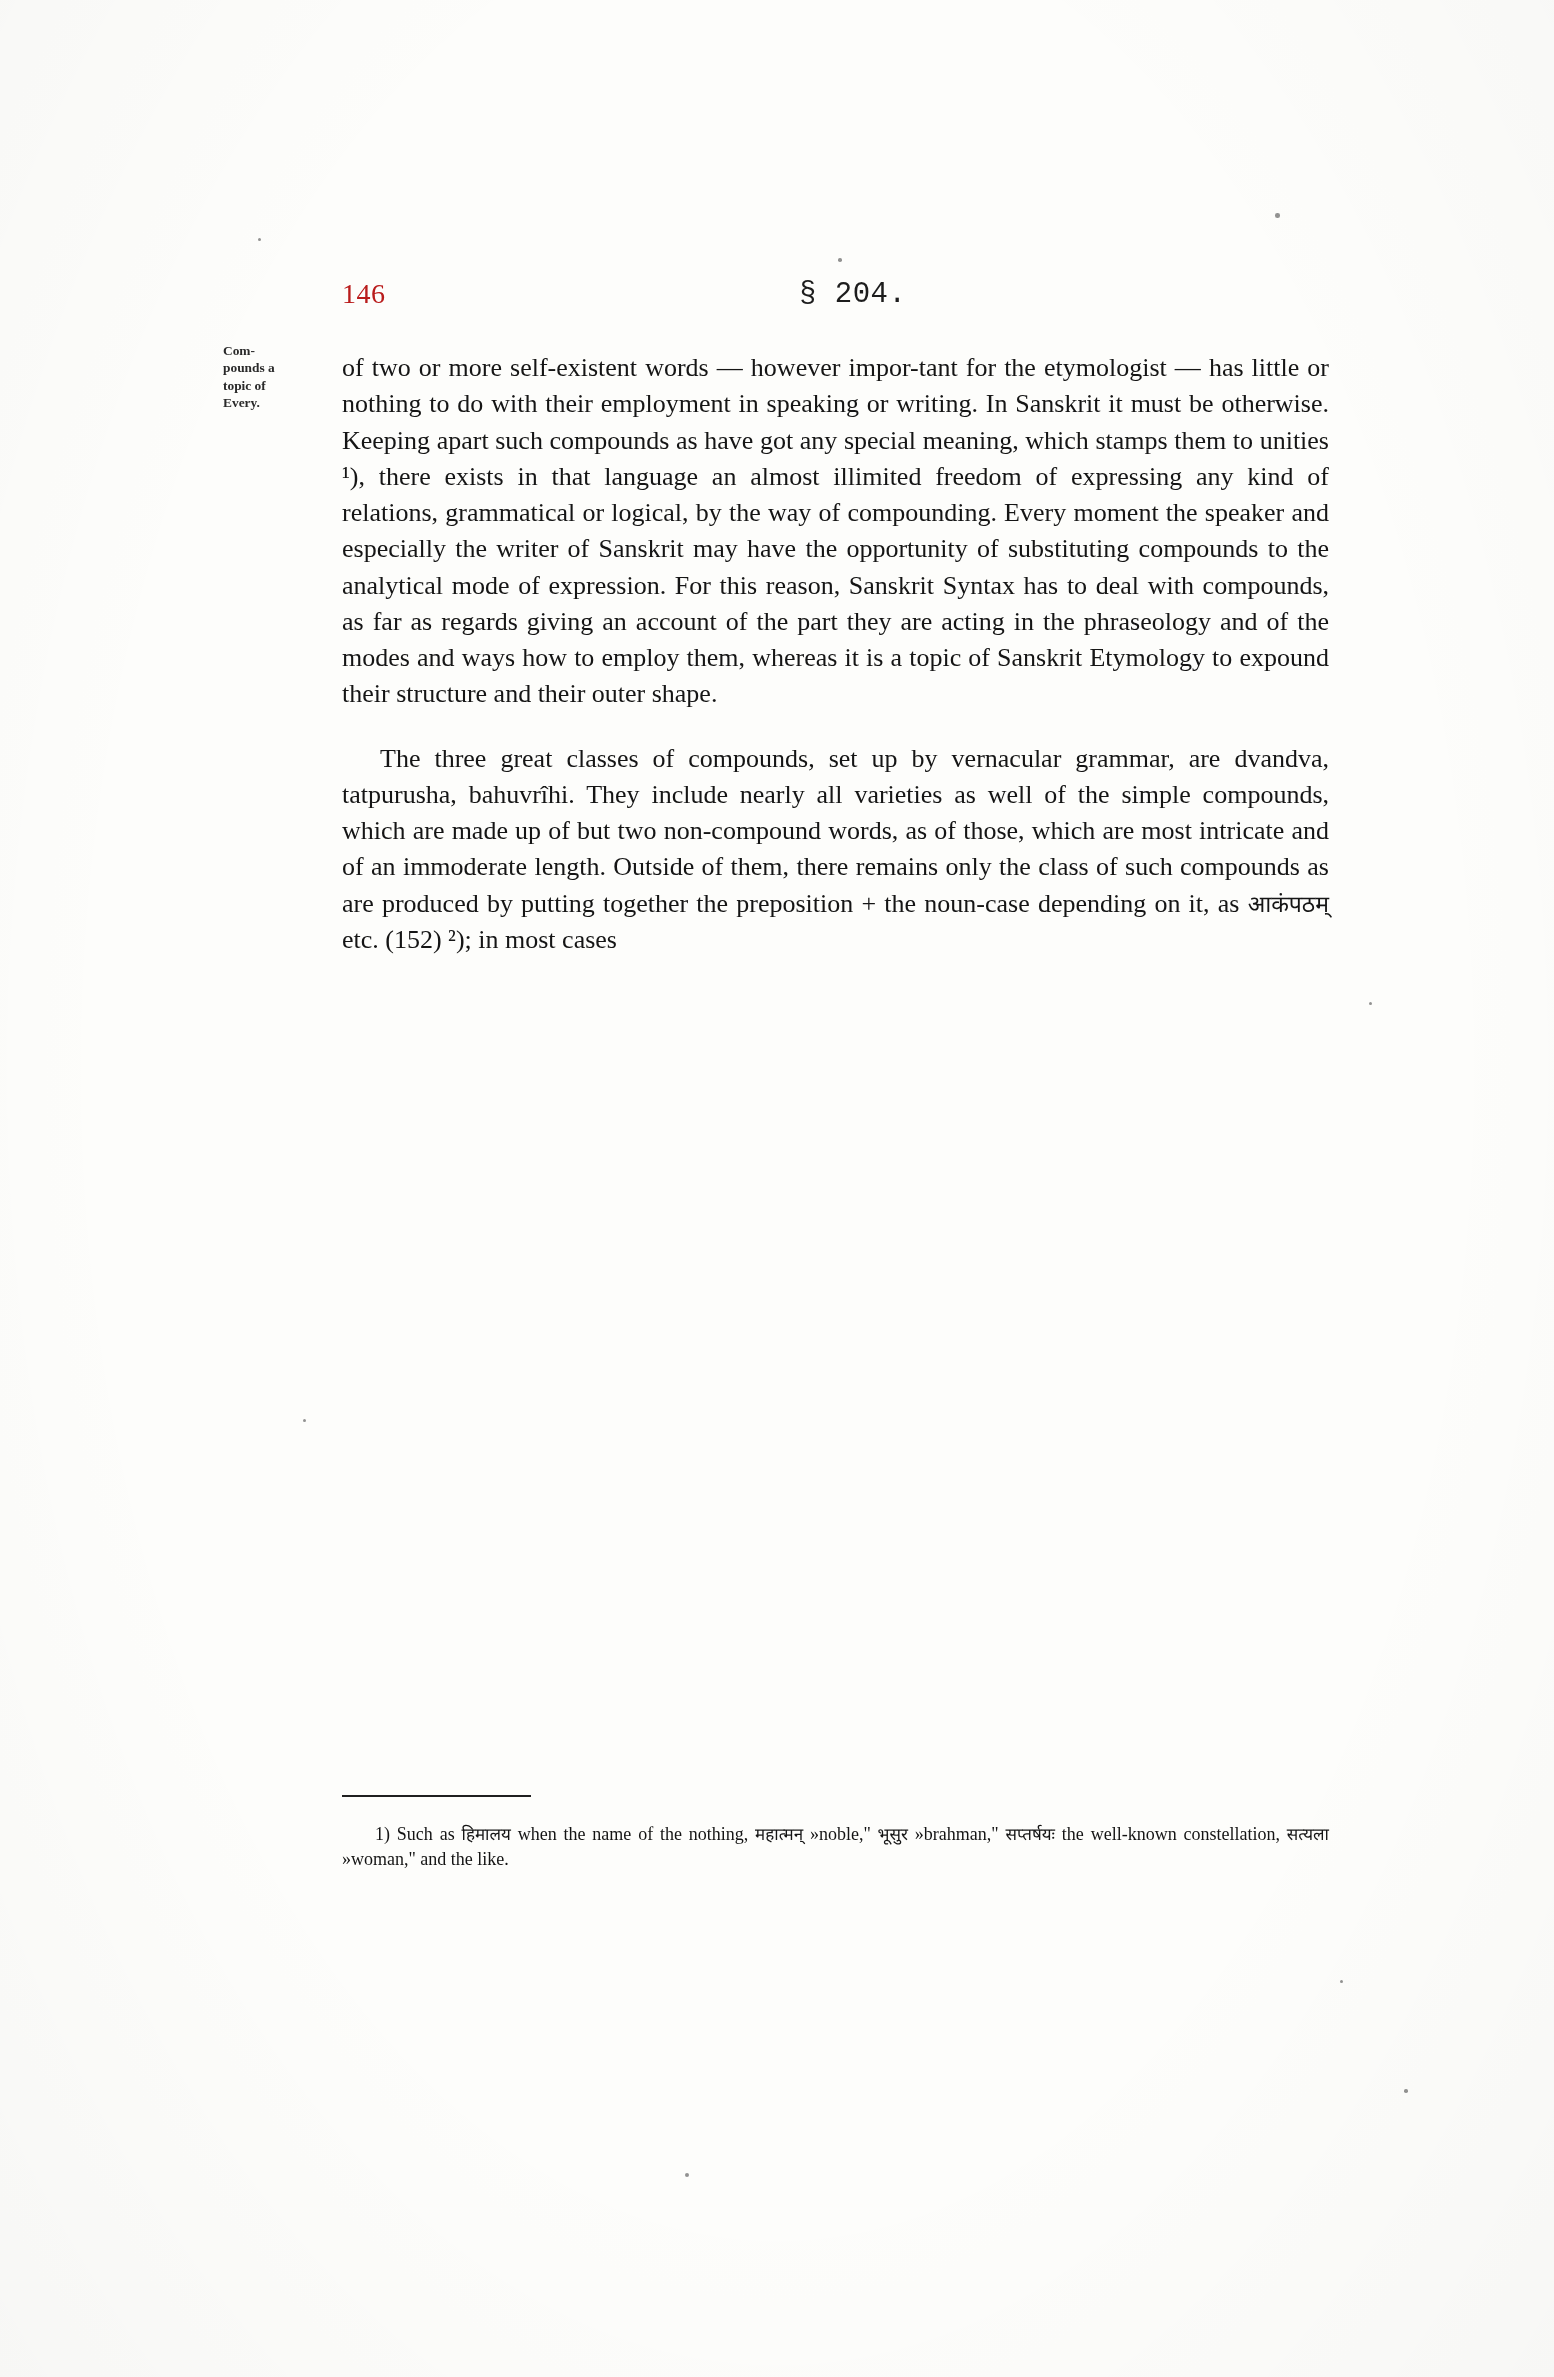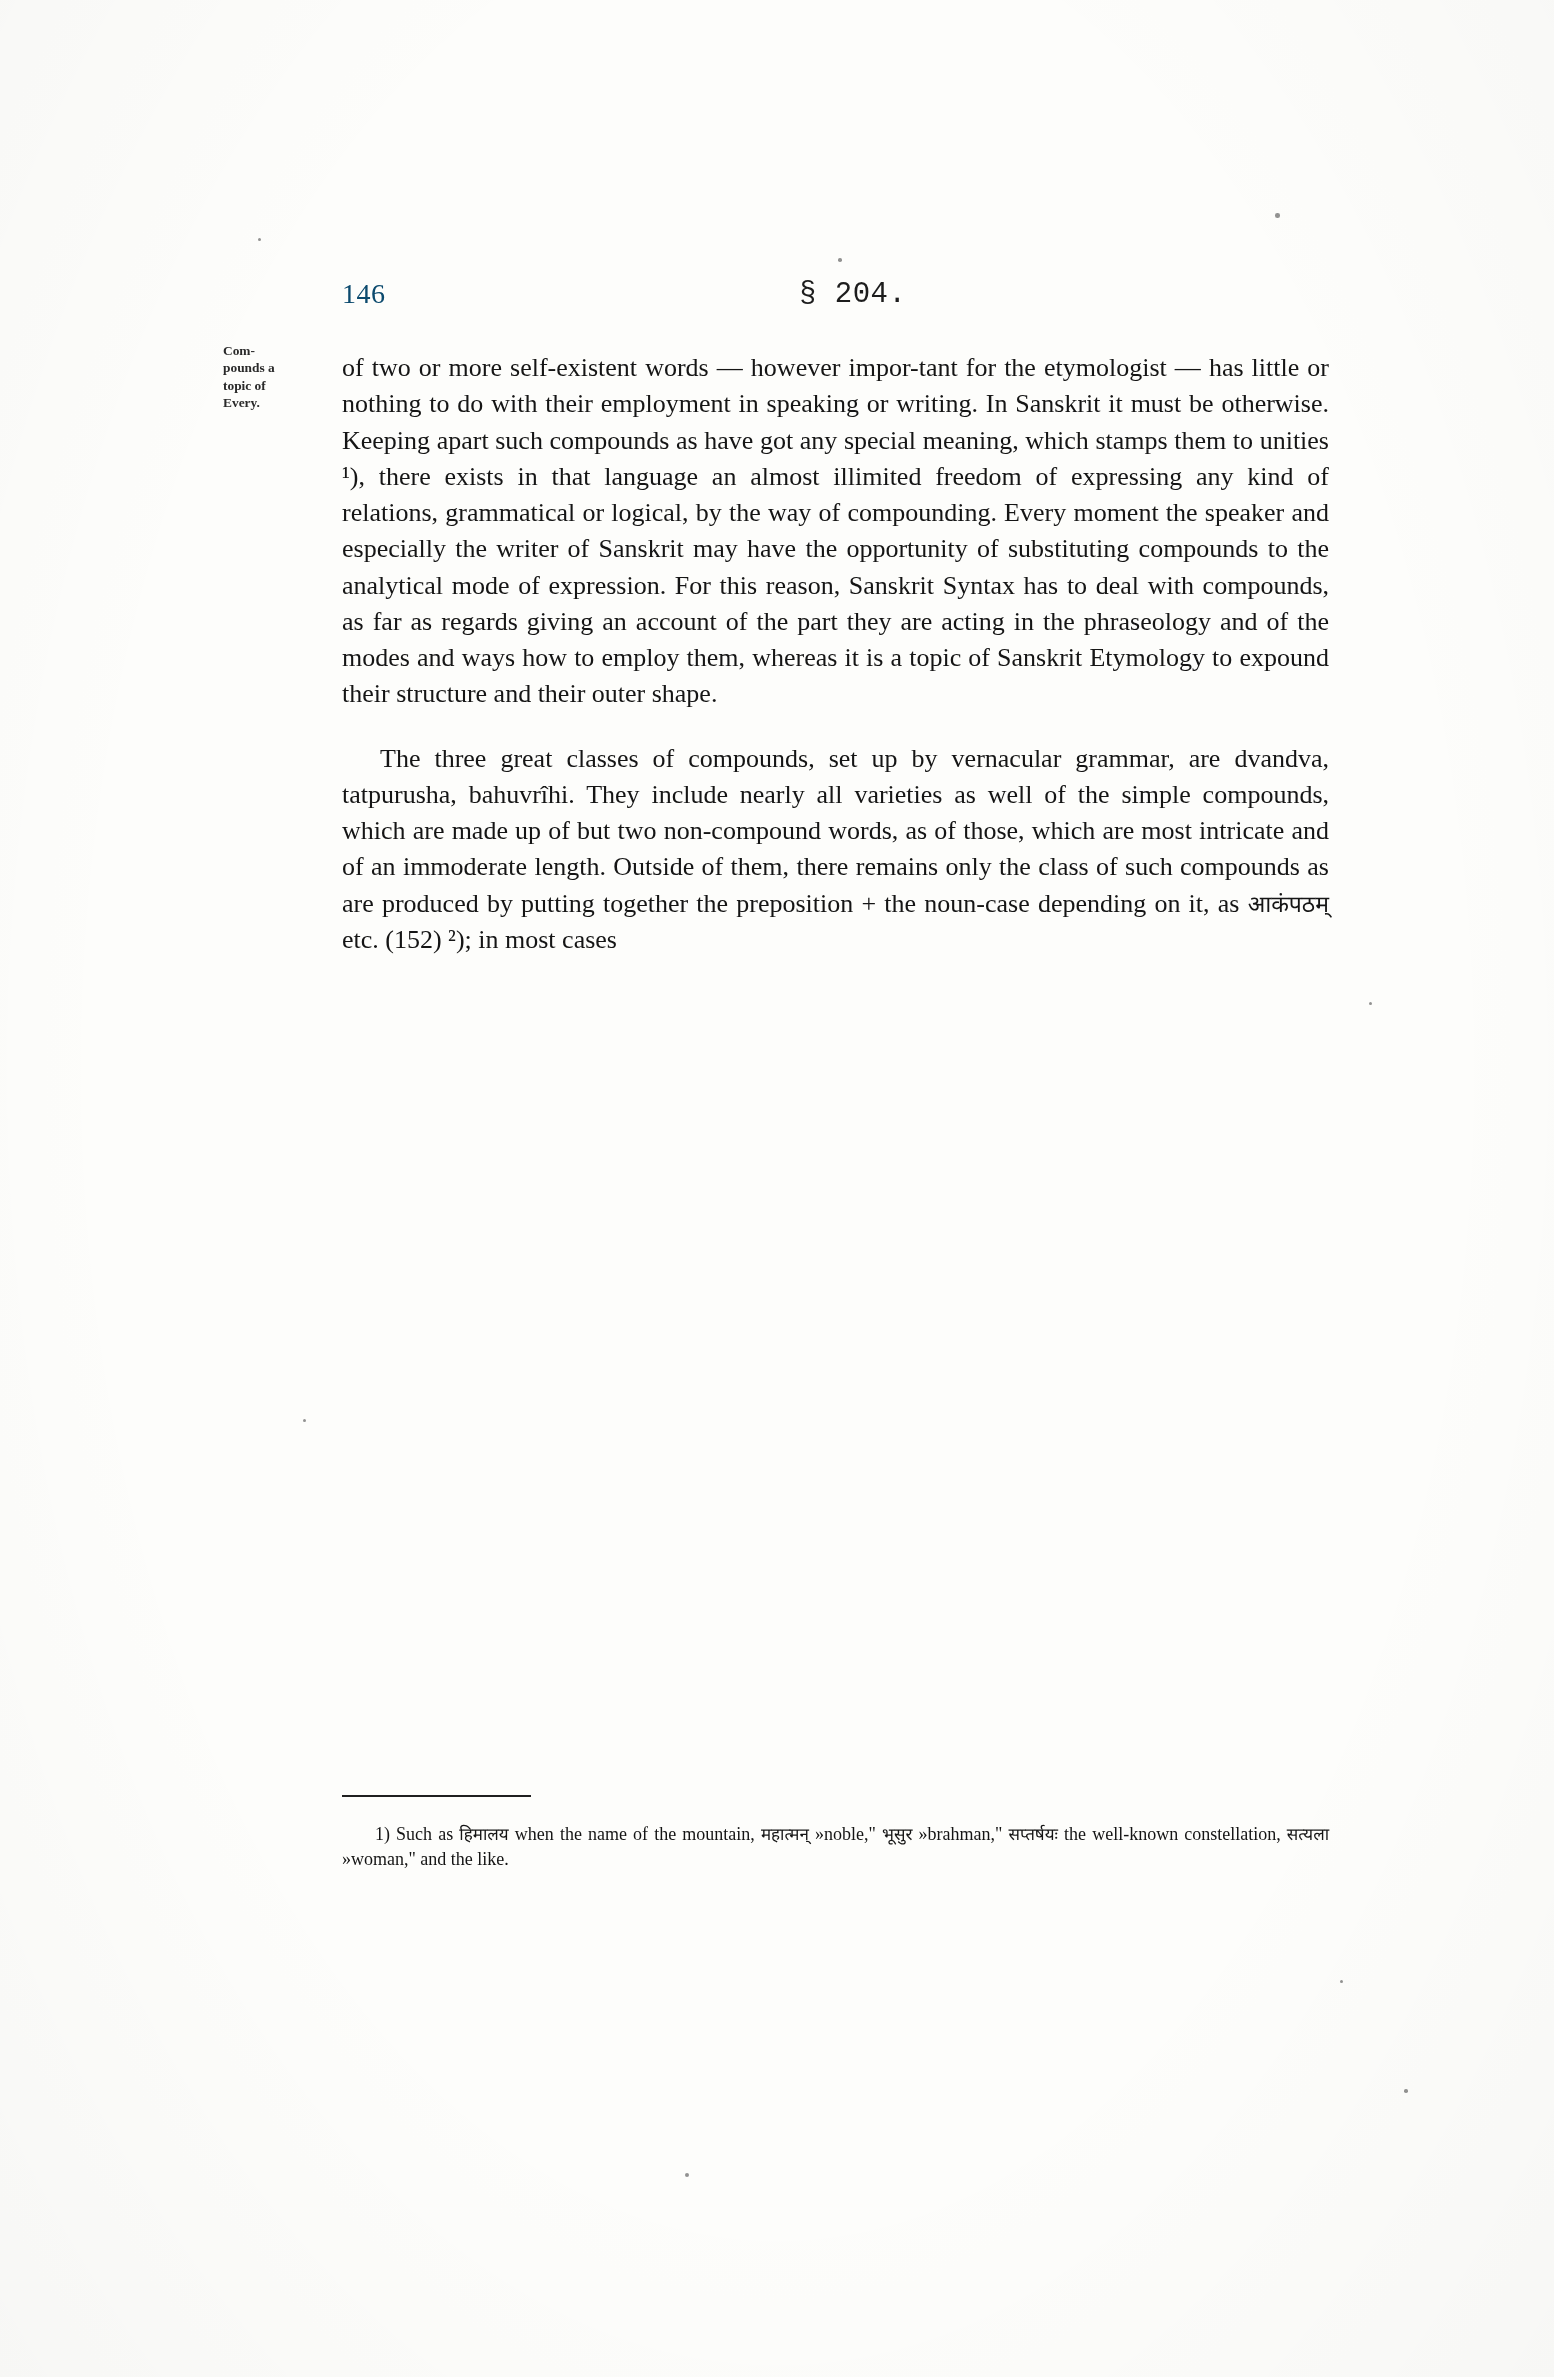--- a/index.html
+++ b/index.html
@@ -36,21 +36,21 @@
     left: 0;
     width: 100%;
     height: 40px;
   }
   .folio {
     position: absolute;
     left: 342px;
     top: 0;
     font-size: 28px;
     letter-spacing: 0.5px;
-    color: #0c4a6e;
+    color: #b91c1c;
     text-align: center;
   }
   .section-head {
     position: absolute;
     left: 799px;
     top: 0;
     font-size: 29px;
     letter-spacing: 0.5px;
     color: #1d1d1d;
     font-family: Liberation Mono, monospace;
@@ -145,21 +145,21 @@
     <p class="indent"><span>The three great classes of compounds, set up by vernacular grammar, are dvandva, tatpurusha, bahuvrîhi. They include nearly all varieties as well of the simple compounds, which are made up of but two non-compound words, as of those, which are most intricate and of an immoderate length. Outside of them, there remains only the class of such compounds as are produced by putting together the preposition + the noun-case depending on it, as</span> <span class="dev">आकंपठम्</span> <span>etc. (152) ²); in most cases</span></p>
   </div>
 
   <div class="rule"></div>
 
   <div class="notes">
     <p class="n-indent">
       <span>1)</span>
       <span>Such as</span>
       <span class="dev">हिमालय</span>
-      <span>when the name of the mountain,</span>
+      <span>when the name of the nothing,</span>
       <span class="dev">महात्मन्</span>
       <span>»noble,"</span>
       <span class="dev">भूसुर</span>
       <span>»brahman,"</span>
       <span class="dev">सप्तर्षयः</span>
       <span>the well-known constellation,</span>
       <span class="dev">सत्यला</span>
       <span>»woman,"</span>
       <span>and the like.</span>
     </p>

